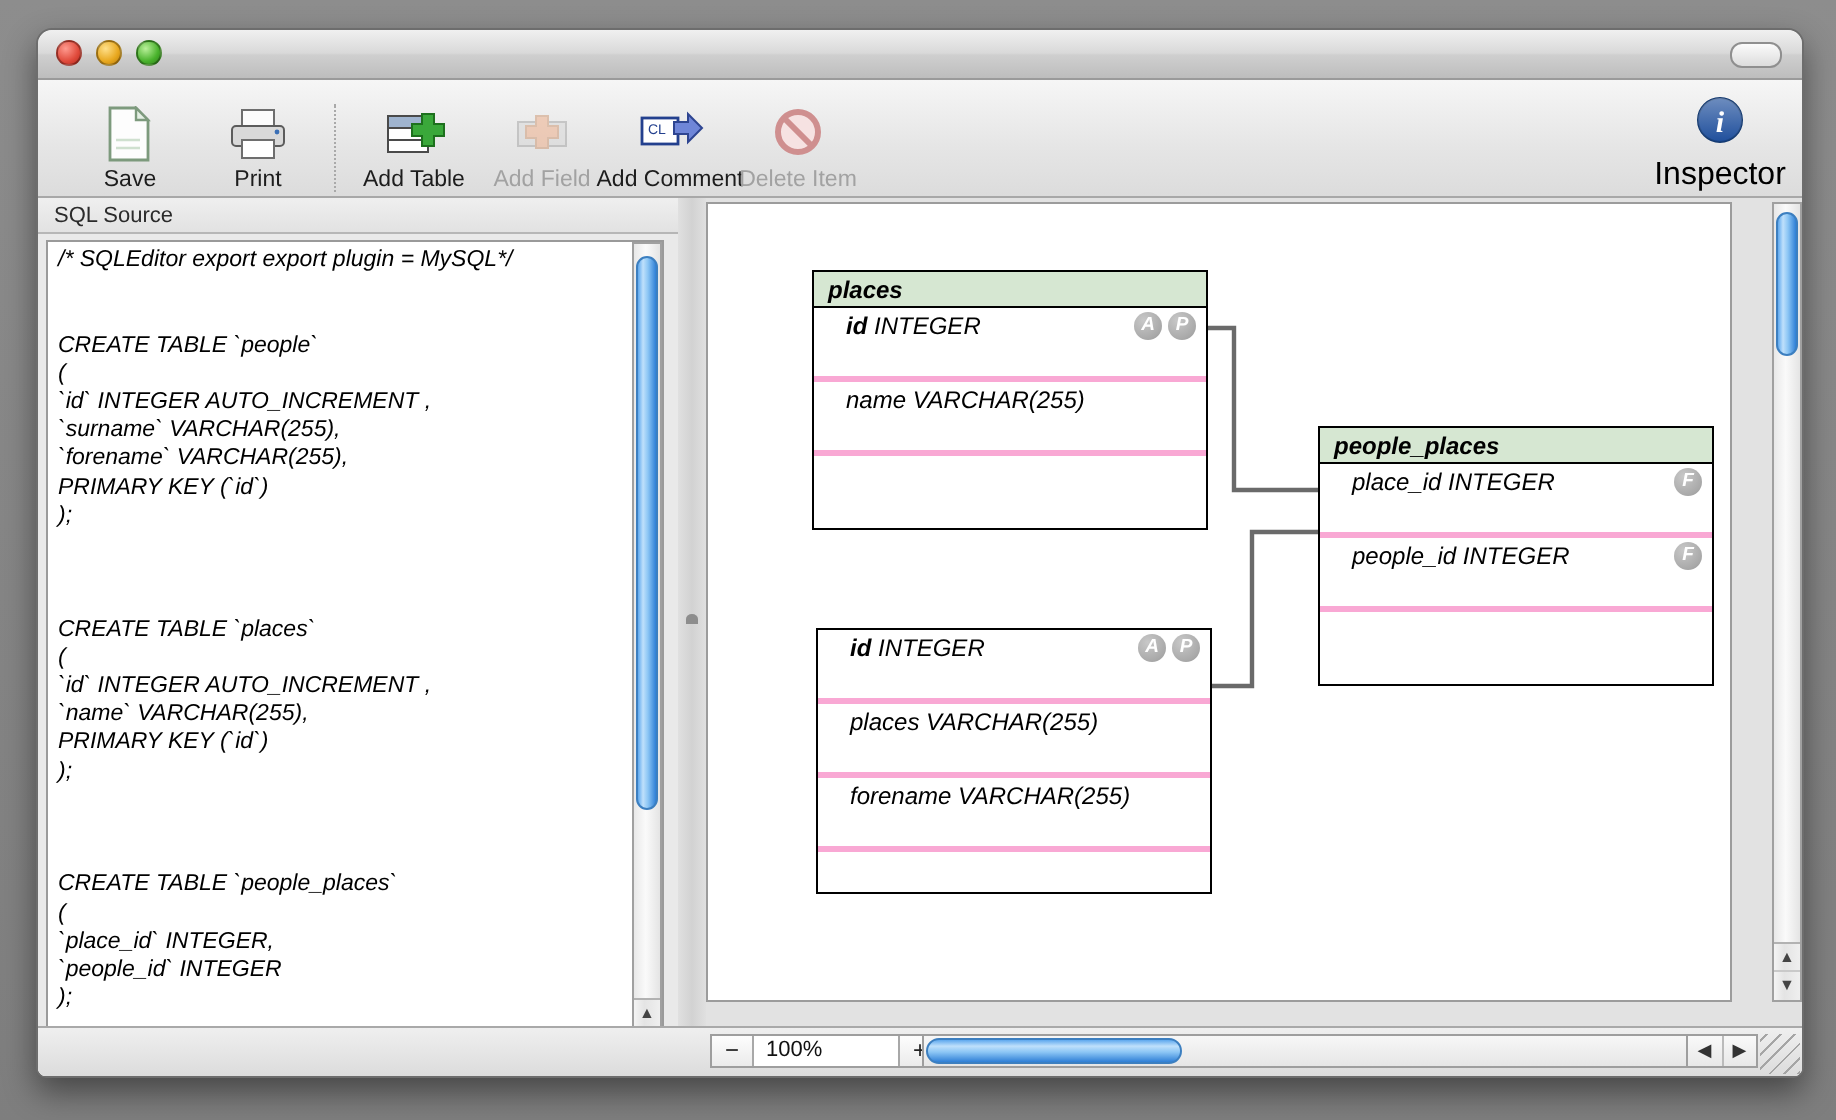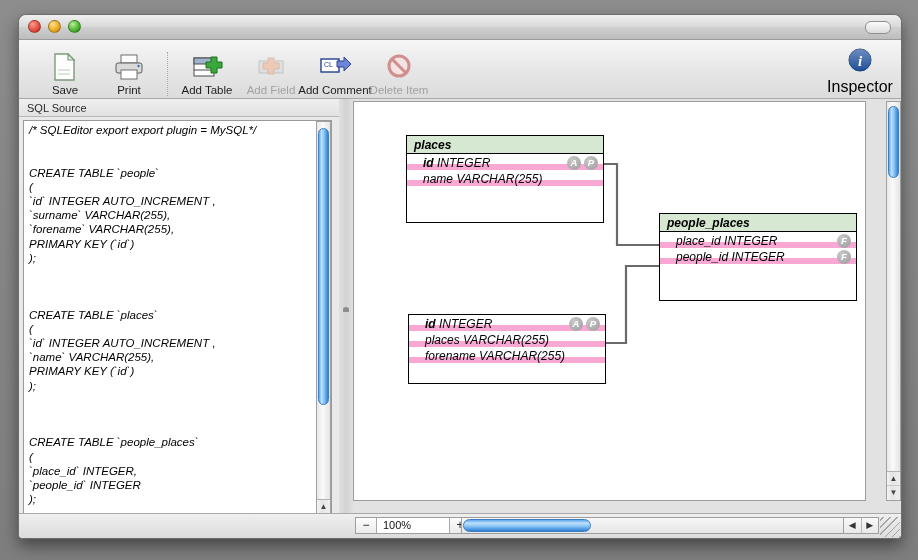--- a/index.html
+++ b/index.html
@@ -205,22 +205,22 @@
     border-bottom: 1px solid #000;
     font-size: 12px;
     font-weight: bold;
     color: #000;
     padding: 2px 0 2px 7px;
     height: 18px;
     box-sizing: border-box;
   }
   .er-row {
     position: relative;
-    height: 16px;
-    border-bottom: 6px solid #f9a8d4;
+    height: 37px;
+    border-bottom: 3px solid #f9a8d4;
     box-sizing: border-box;
     font-size: 12px;
     color: #000;
     padding: 2px 0 0 16px;
     white-space: nowrap;
   }
   .er-row .fname { font-weight: normal; }
   .er-row .fname.pk { font-weight: bold; }
   .er-row .ftype { }
   .er-blank {

